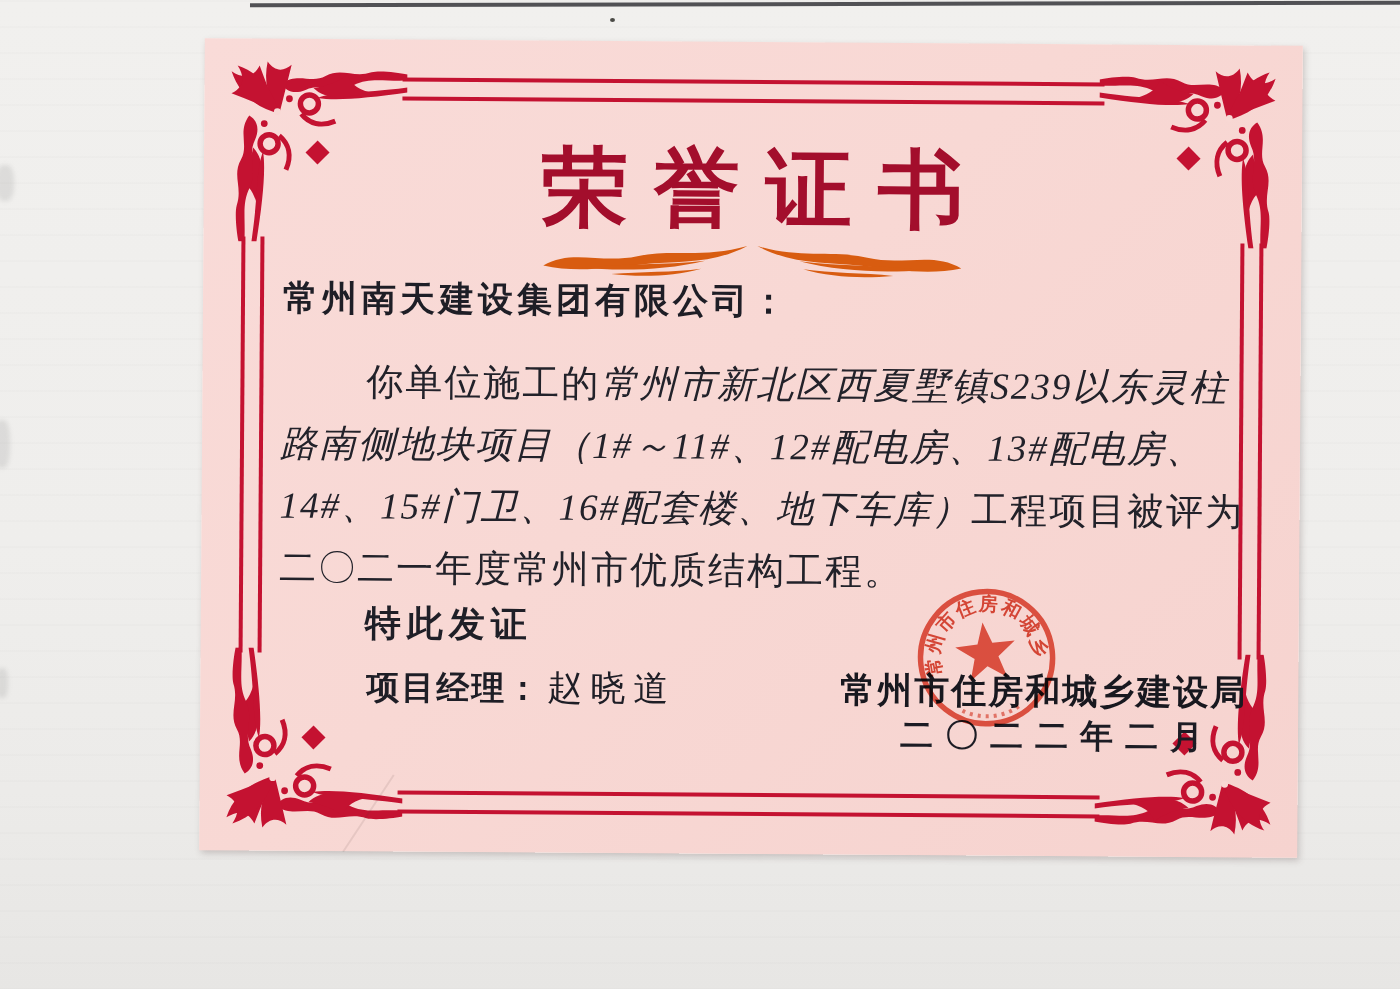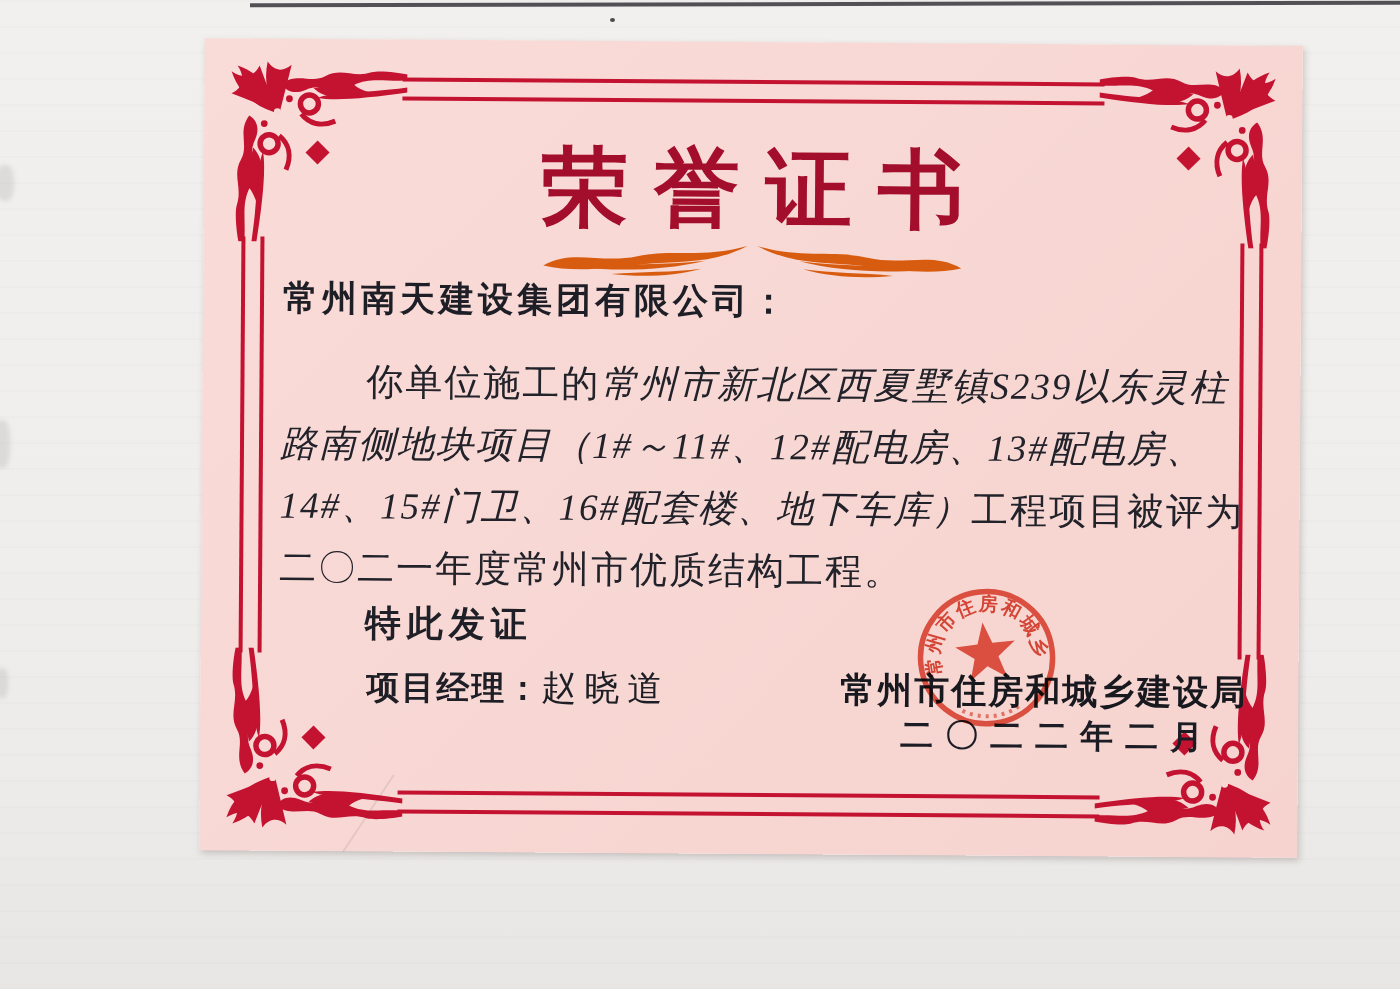--- a/index.html
+++ b/index.html
@@ -77,21 +77,21 @@
   .bodytext .line.indent{text-indent:86px;}
   .script{font-style:italic;}
   .closing{
     position:absolute;left:164px;top:560px;
     font-size:36px;font-weight:700;color:#1f1f27;letter-spacing:6px;
   }
   .manager{
     position:absolute;left:166px;top:624px;color:#1e1e26;font-size:33px;white-space:nowrap;
   }
   .manager .label{font-family:"Liberation Sans", sans-serif;font-weight:700;letter-spacing:2px;}
-  .manager .name{font-size:35px;letter-spacing:8px;}
+  .manager .name{font-size:35px;letter-spacing:8px;margin-left:6px;}
   .issuer{
     position:absolute;left:640px;top:624px;
     font-size:35px;font-weight:700;color:#18181f;letter-spacing:2px;white-space:nowrap;
   }
   .issue-date{
     position:absolute;left:700px;top:670px;
     font-size:33px;font-weight:600;color:#1c1c24;letter-spacing:12px;white-space:nowrap;
   }
 
   .seal{

